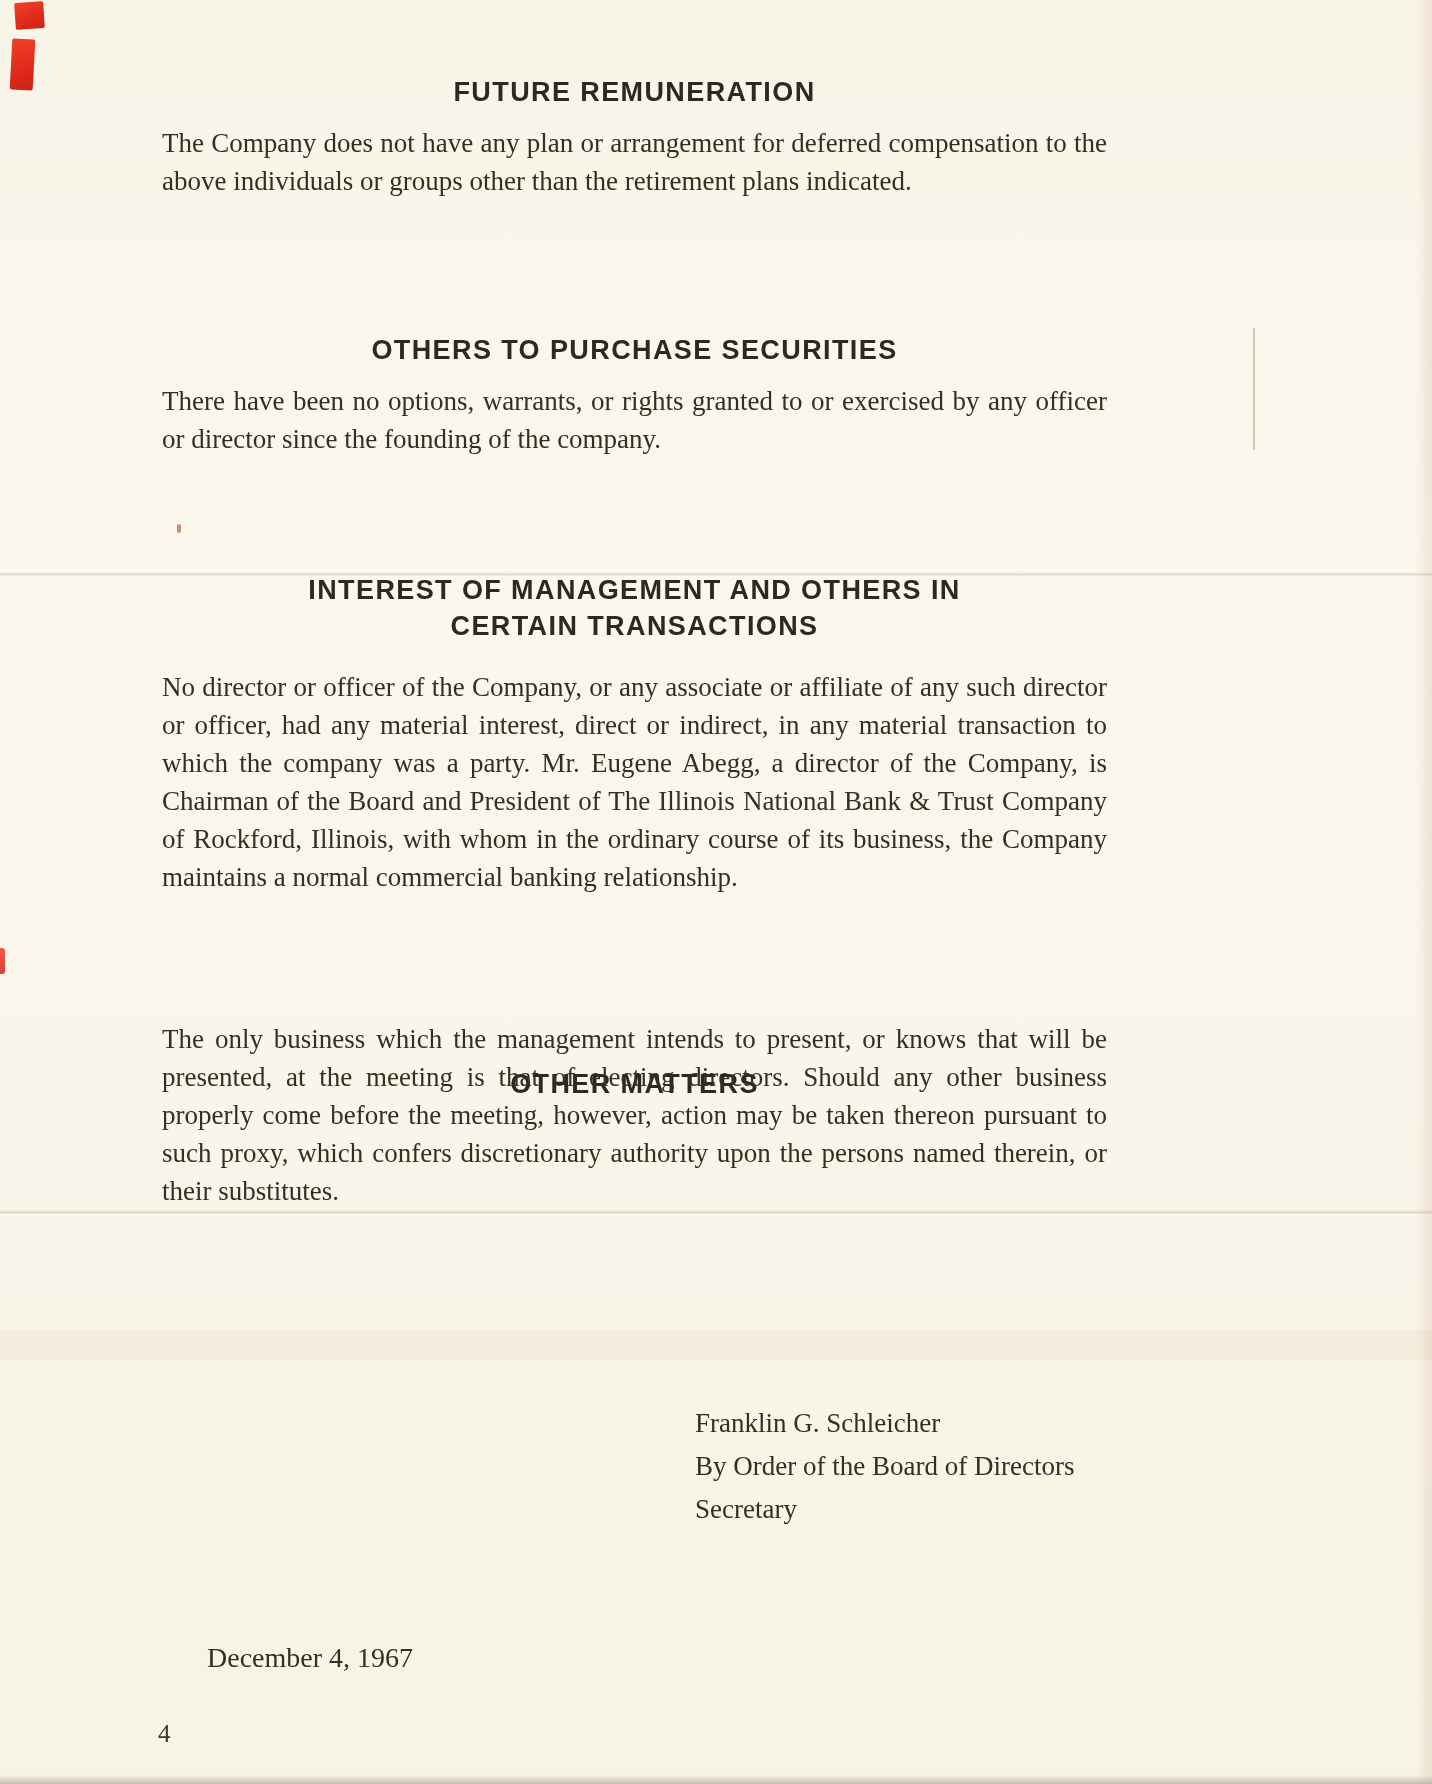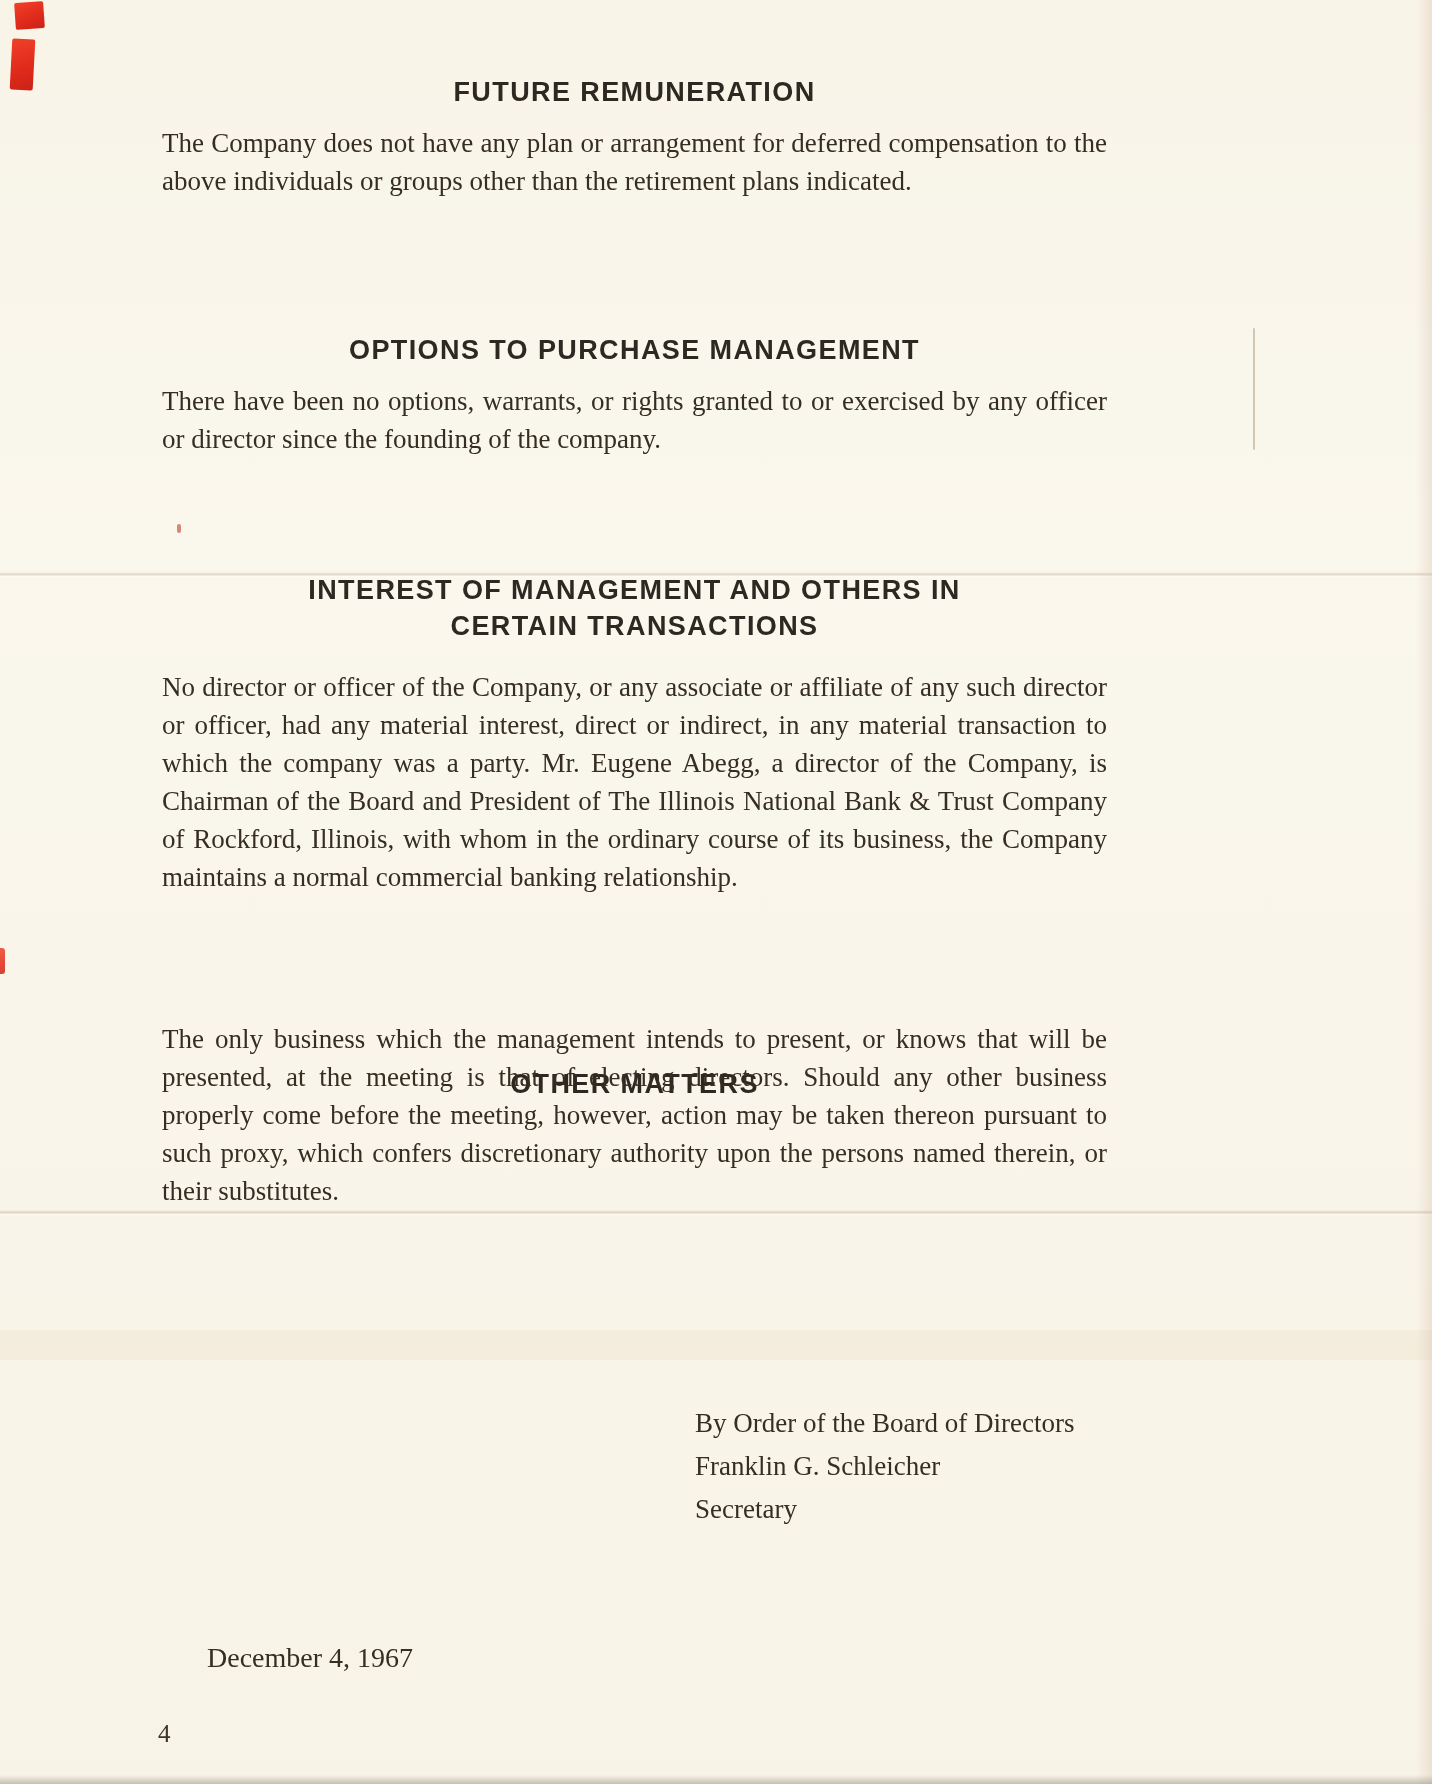--- a/index.html
+++ b/index.html
@@ -144,32 +144,32 @@
   <div class="fold-line fold-upper"></div>
   <div class="fold-line fold-lower"></div>
   <div class="tone-band"></div>
   <div class="right-fold-line"></div>
   <div class="right-edge-shade"></div>
   <div class="bottom-edge-shade"></div>
 
   <div class="section-heading heading-future">FUTURE REMUNERATION</div>
   <div class="section-body body-future">The Company does not have any plan or arrangement for deferred compensation to the above individuals or groups other than the retirement plans indicated.</div>
 
-  <div class="section-heading heading-options">OPTIONS TO PURCHASE MANAGEMENT</div>
+  <div class="section-heading heading-options">OTHERS TO PURCHASE SECURITIES</div>
   <div class="section-body body-options">There have been no options, warrants, or rights granted to or exercised by any officer or director since the founding of the company.</div>
 
   <div class="section-heading heading-interest">INTEREST OF MANAGEMENT AND OTHERS IN
 CERTAIN TRANSACTIONS</div>
   <div class="section-body body-interest">No director or officer of the Company, or any associate or affiliate of any such director or officer, had any material interest, direct or indirect, in any material transaction to which the company was a party. Mr. Eugene Abegg, a director of the Company, is Chairman of the Board and President of The Illinois National Bank &amp; Trust Company of Rockford, Illinois, with whom in the ordinary course of its business, the Company maintains a normal commercial banking relationship.</div>
 
   <div class="section-heading heading-other">OTHER MATTERS</div>
   <div class="section-body body-other">The only business which the management intends to present, or knows that will be presented, at the meeting is that of electing directors. Should any other business properly come before the meeting, however, action may be taken thereon pursuant to such proxy, which confers discretionary authority upon the persons named therein, or their substitutes.</div>
 
   <div class="signature-block">
+    <div>Franklin G. Schleicher</div>
     <div>By Order of the Board of Directors</div>
-    <div>Franklin G. Schleicher</div>
     <div>Secretary</div>
   </div>
 
   <div class="date-line">December 4, 1967</div>
   <div class="page-number">4</div>
 
 </div>
 
 </body></html>

